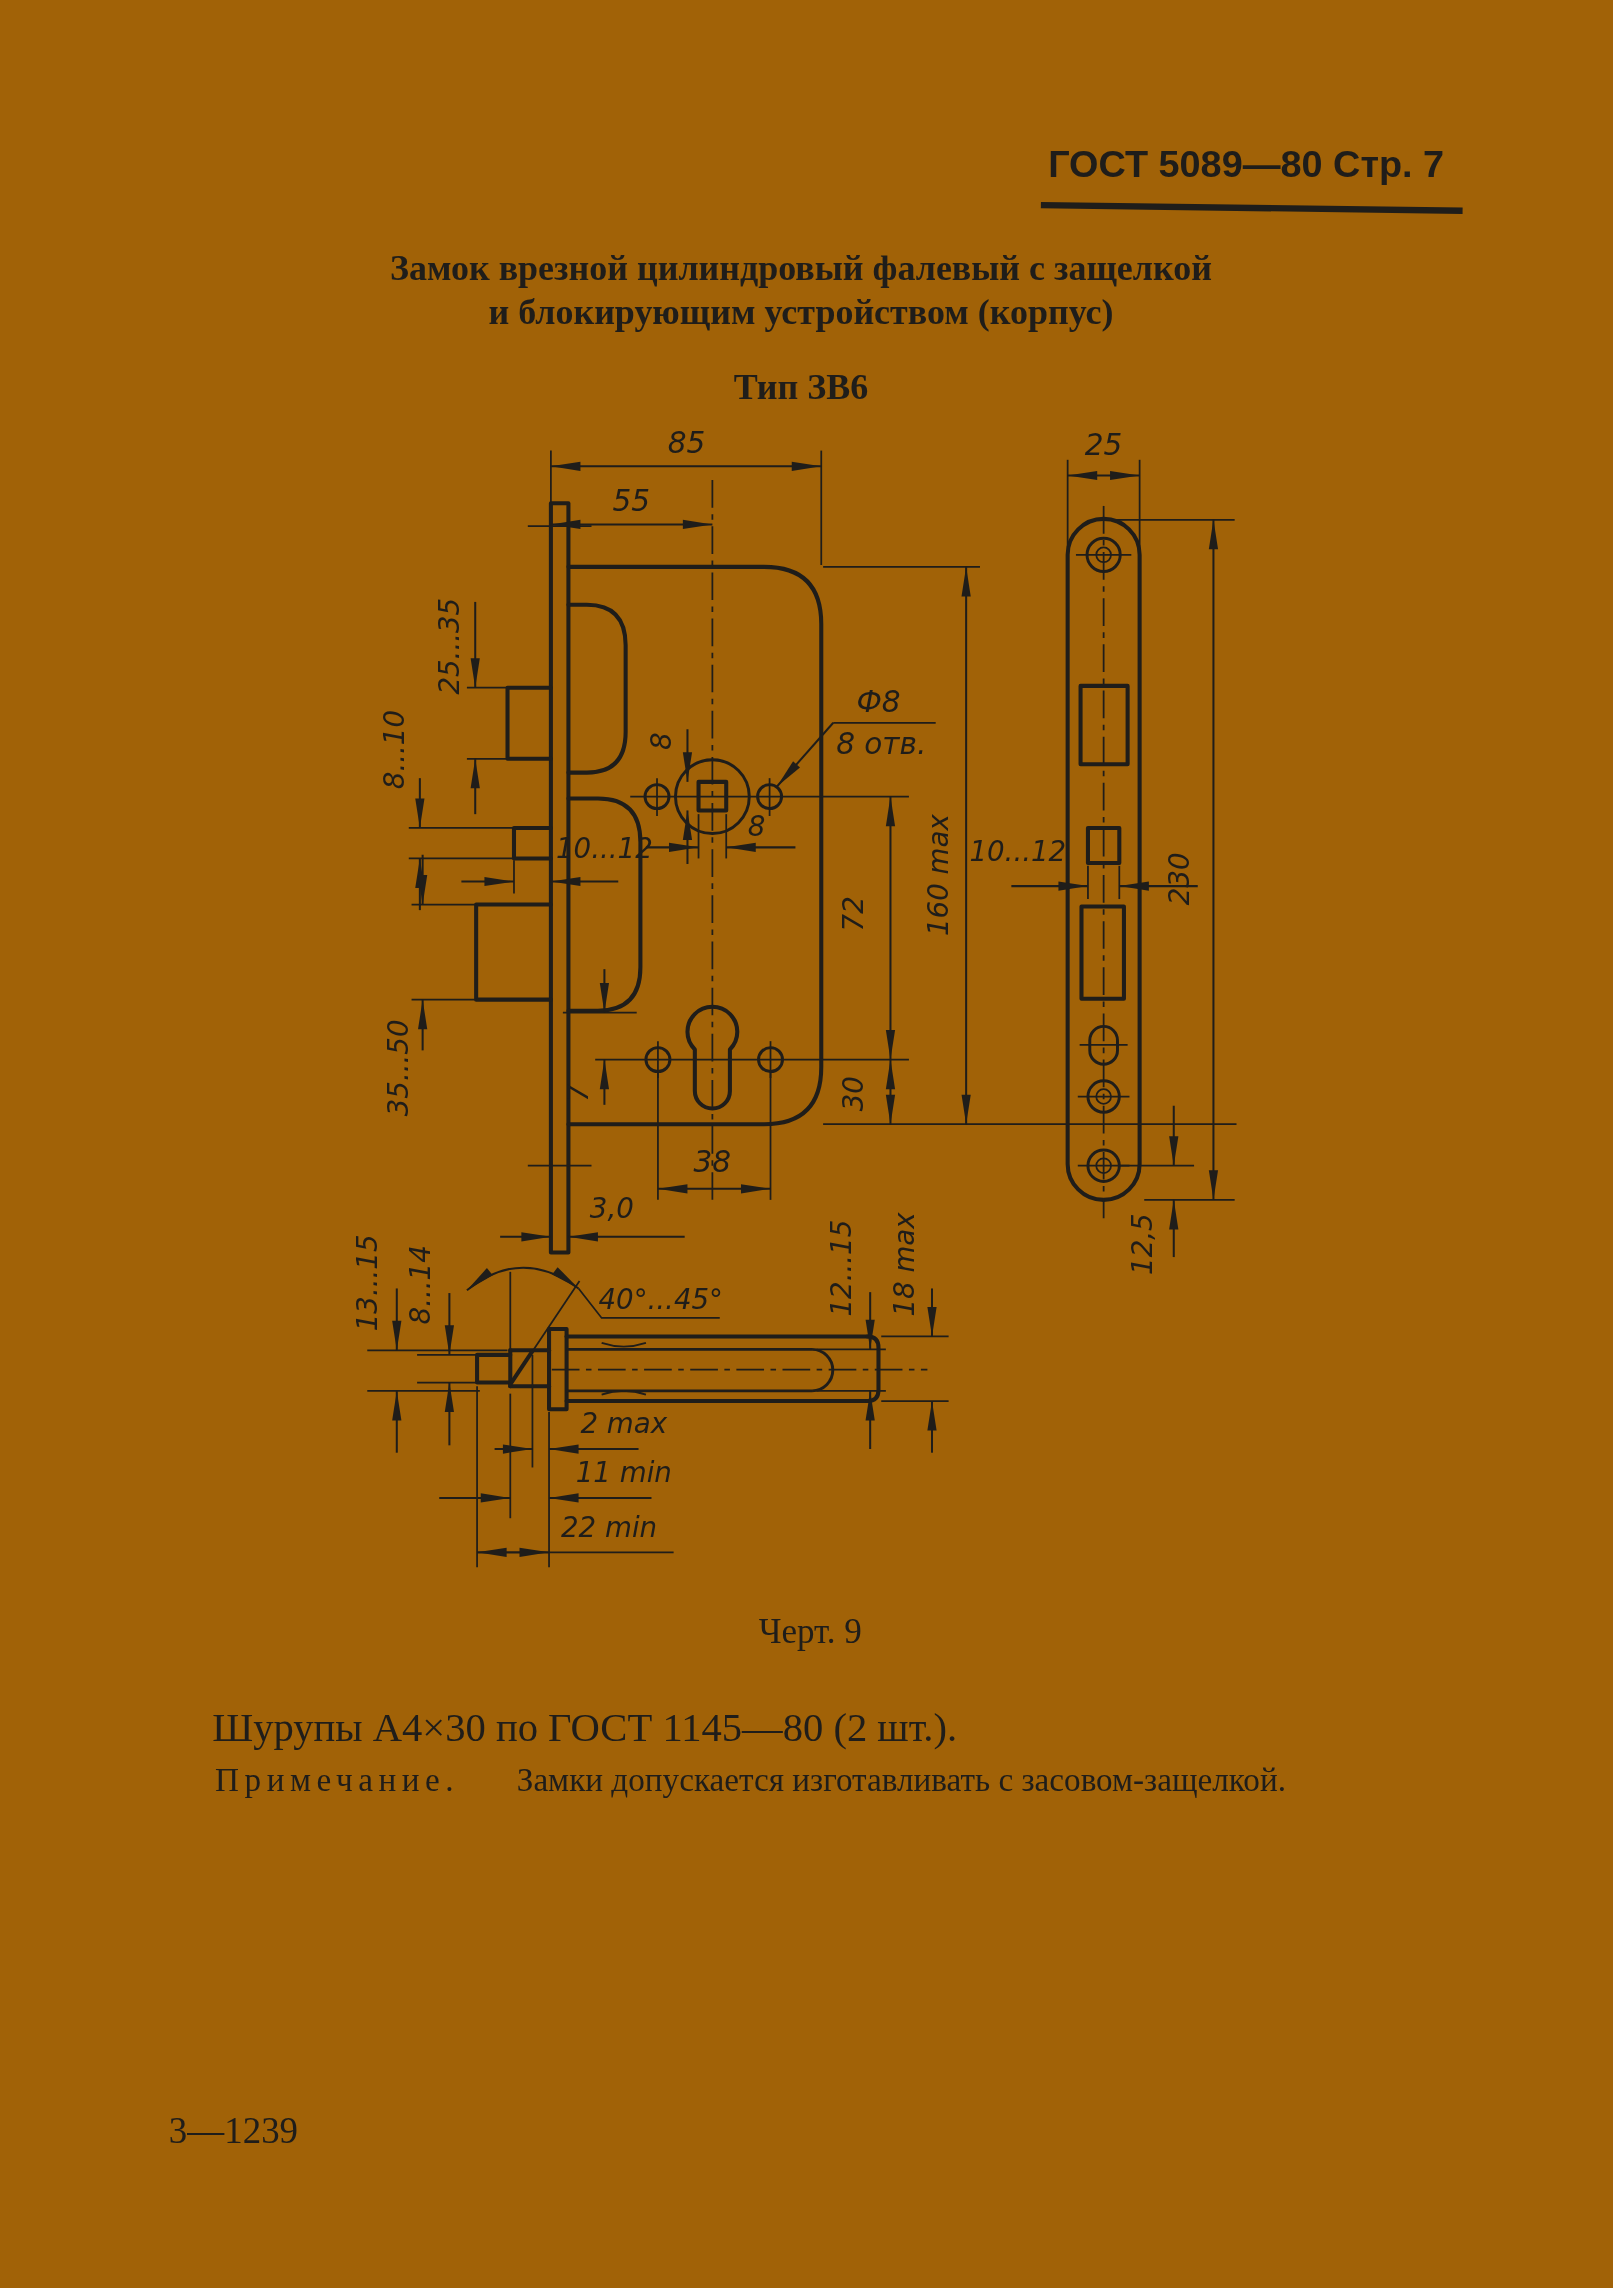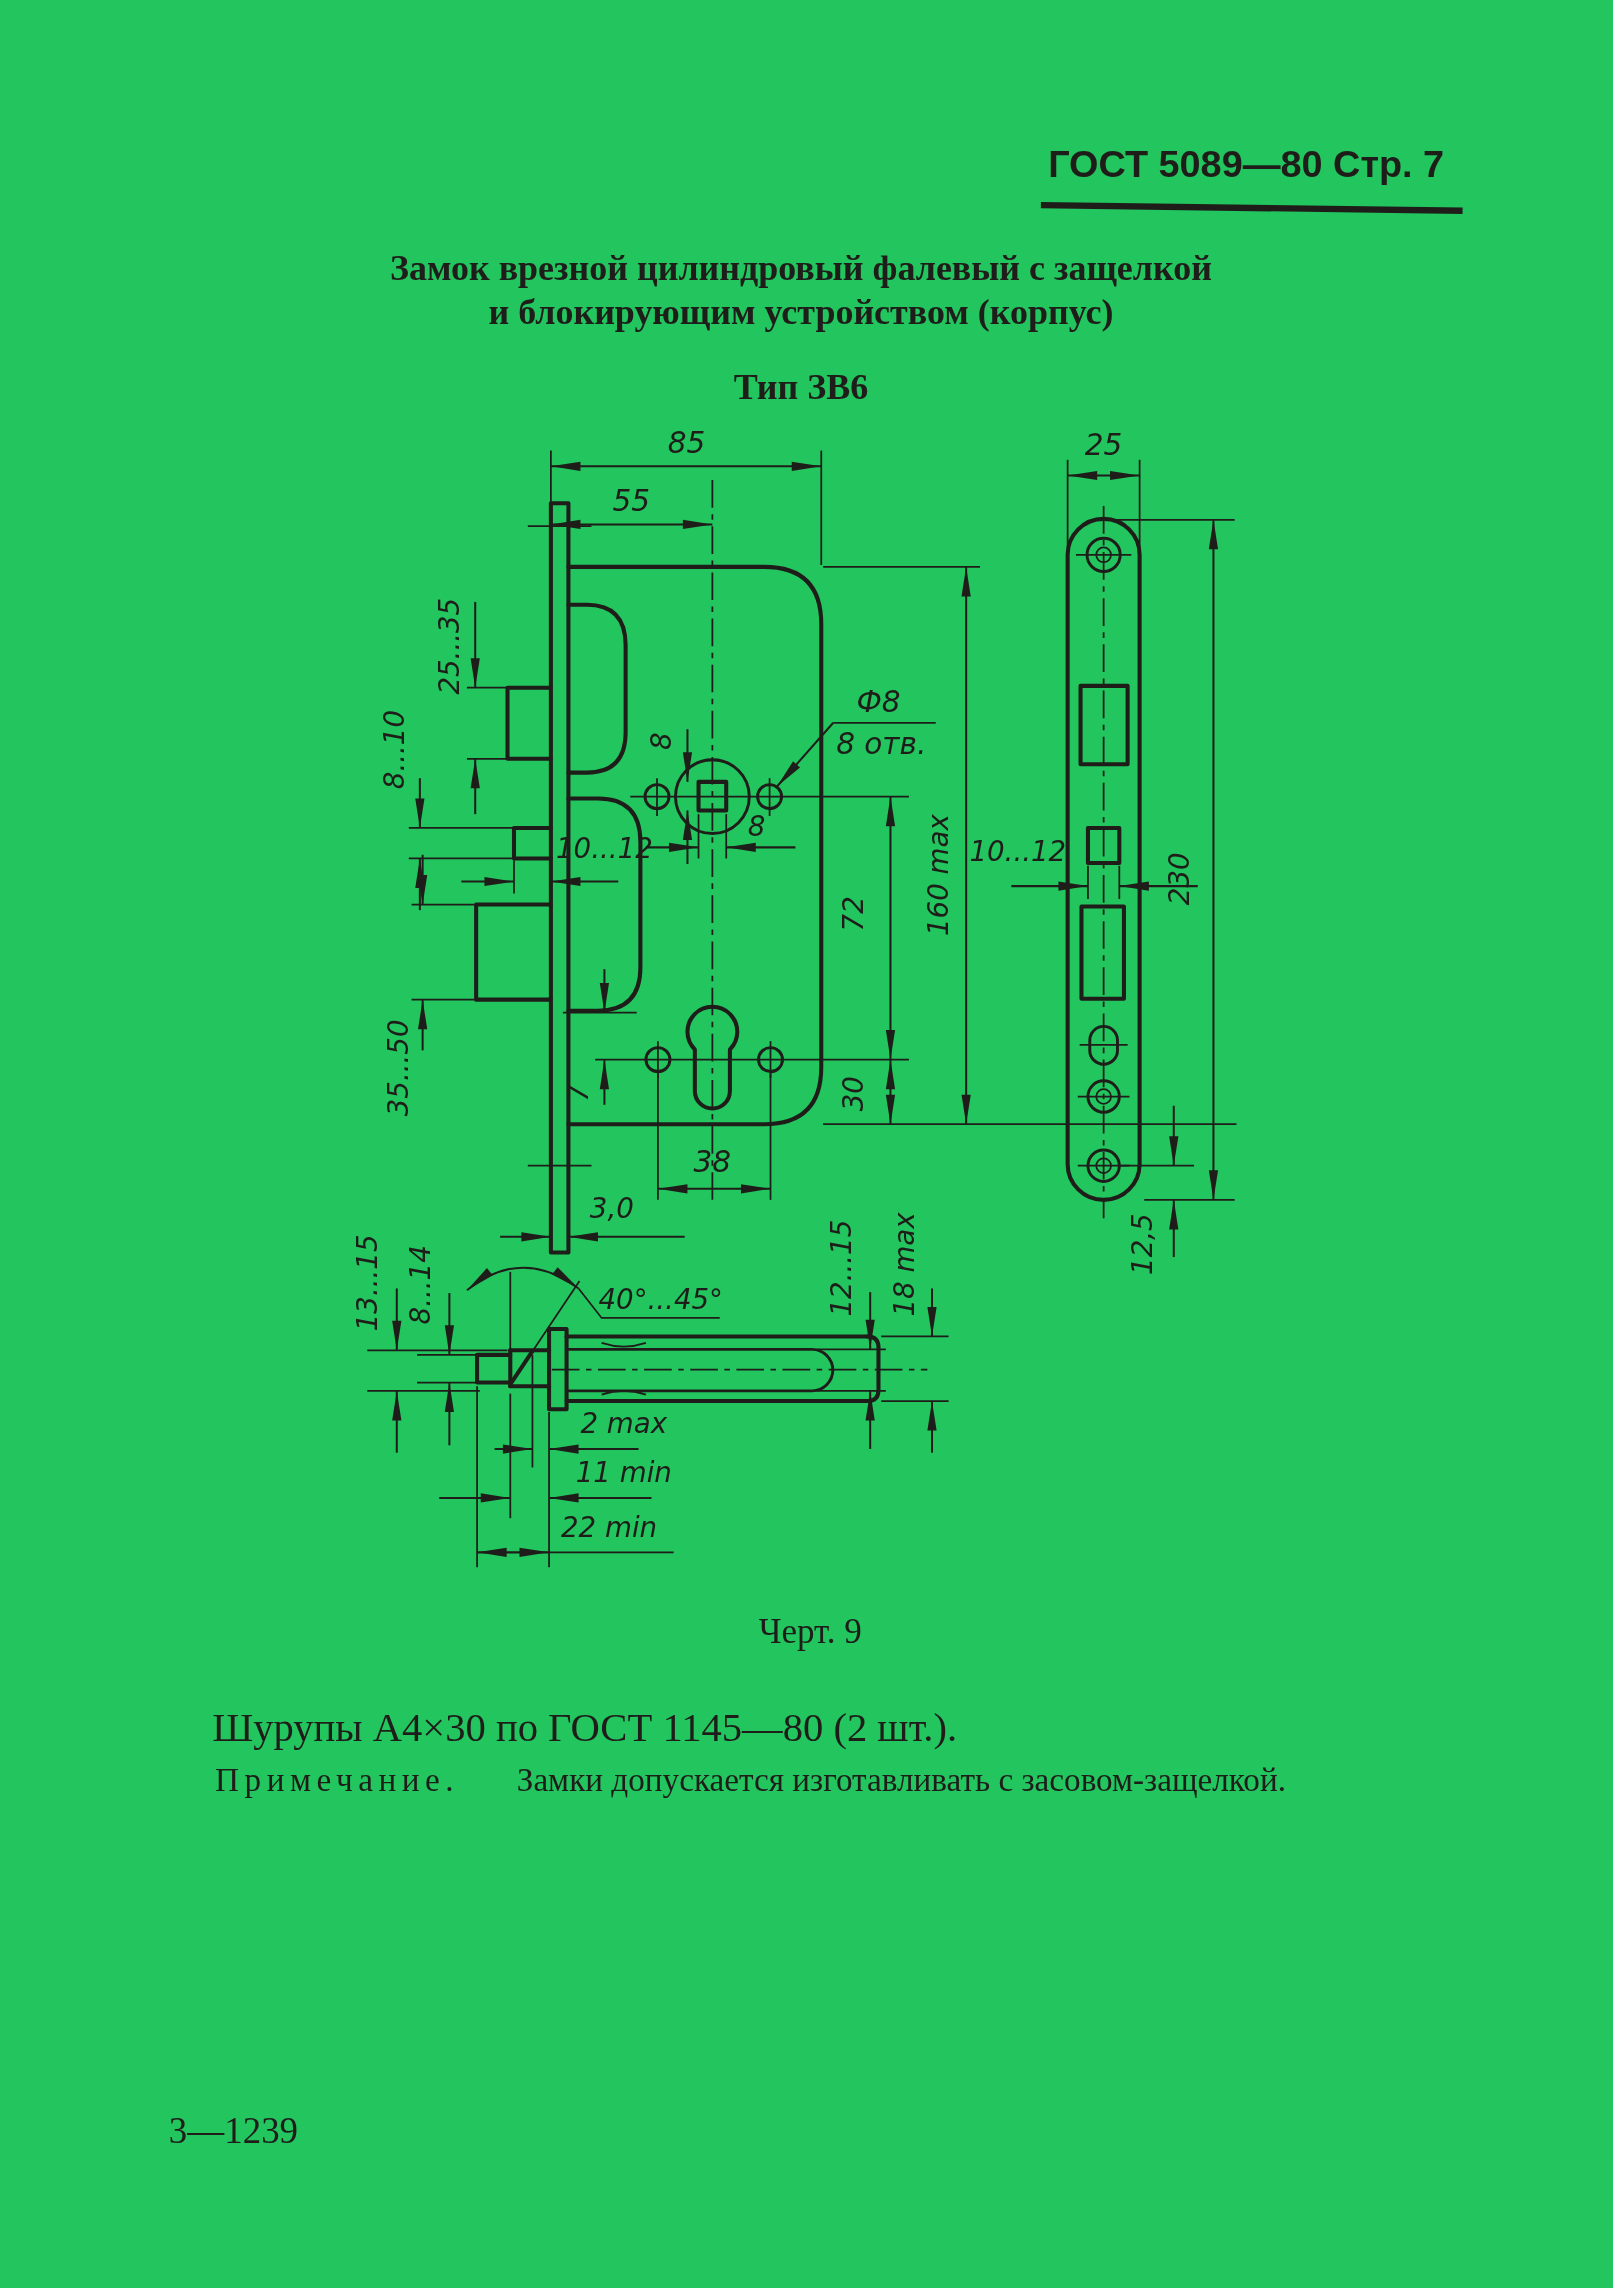--- a/index.html
+++ b/index.html
@@ -1,16 +1,16 @@
 <!DOCTYPE html>
 <html style="font-size:14.8px"><head>
 <meta charset="utf-8">
 <style>
   html,body{margin:0;padding:0;background:#e8e6e1;}
-  .page{width:1613px;height:2289px;background:#22c55e;margin:0 auto;position:relative;}
+  .page{width:1613px;height:2289px;background:#a16207;margin:0 auto;position:relative;}
   svg{display:block;}
   .thick{stroke:#1f1d1a;stroke-width:4.4;fill:none;stroke-linecap:round;stroke-linejoin:round;}
   .med{stroke:#1f1d1a;stroke-width:3.2;fill:none;}
   .thin{stroke:#1f1d1a;stroke-width:1.9;fill:none;}
   .dim{stroke:#1f1d1a;stroke-width:2.2;fill:none;}
   .cl{stroke:#1f1d1a;stroke-width:1.9;fill:none;stroke-dasharray:30 7 6 7;}
   .t-dim{font:italic 32px "DejaVu Sans",sans-serif;fill:#1f1d1a;}
   .t-dim-s{font:italic 30px "DejaVu Sans",sans-serif;fill:#1f1d1a;}
   .t-head{font:bold 41px "Liberation Sans",sans-serif;fill:#1f1d1a;}
   .t-title{font:bold 39px "Liberation Serif","DejaVu Serif",serif;fill:#1f1d1a;}

